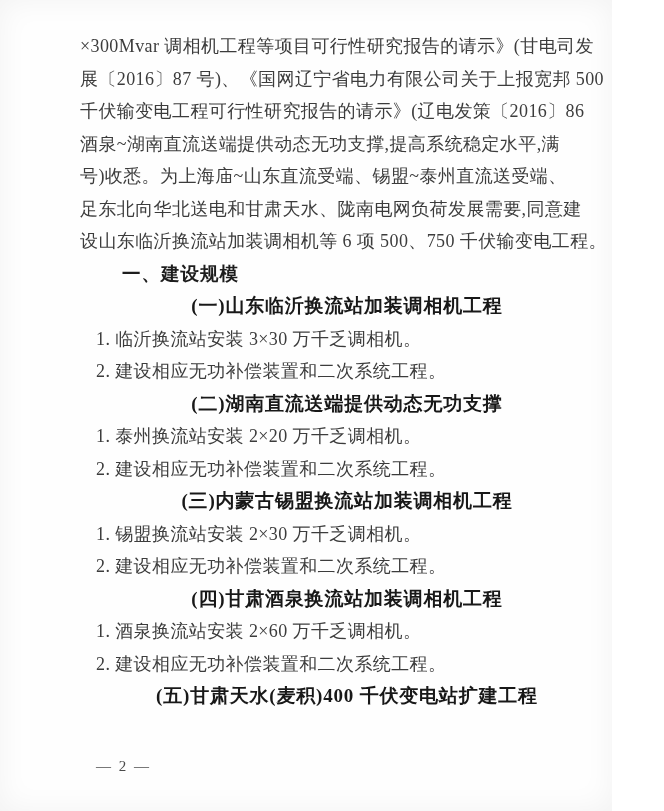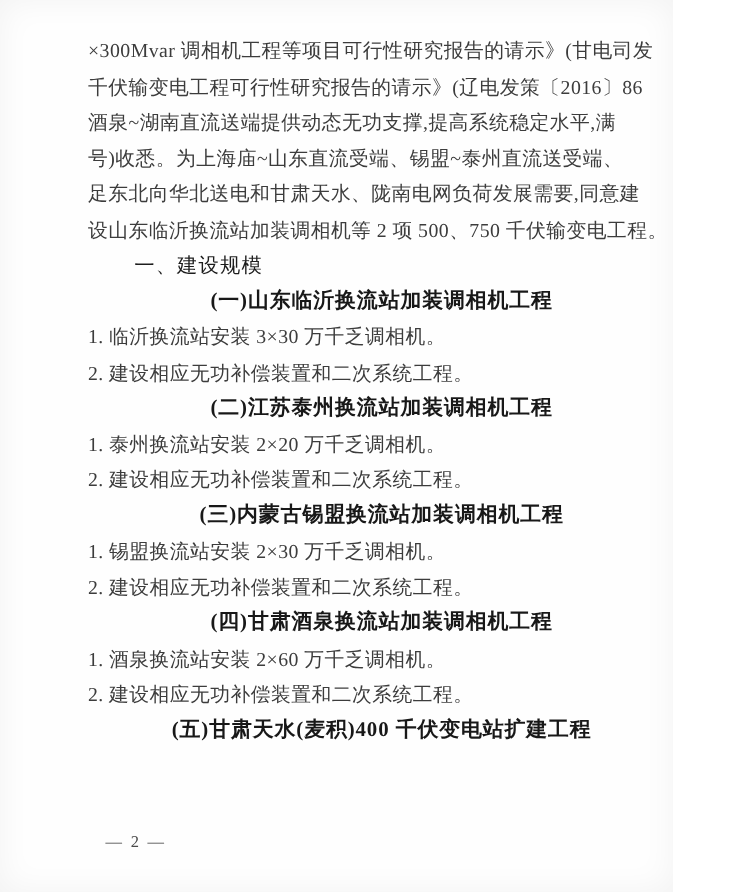--- a/index.html
+++ b/index.html
@@ -28,70 +28,71 @@
     line-height: 32.5px;
     letter-spacing: 0.4px;
     color: #3c3c3c;
     white-space: nowrap;
     font-family: "Liberation Serif", "DejaVu Serif", serif;
   }
   .sec1 {
     margin: 0 0 0 42px;
     font-size: 18.5px;
     line-height: 32.5px;
-    font-weight: normal;
+    font-weight: bold;
     color: #1d1d1d;
     letter-spacing: 1px;
     white-space: nowrap;
     font-family: "Liberation Sans", "DejaVu Sans", sans-serif;
   }
   .sec2 {
     margin: 0 0 0 26px;
     font-size: 19px;
     line-height: 32.5px;
     font-weight: bold;
     color: #181818;
     letter-spacing: 0.8px;
     white-space: nowrap;
     font-family: "Liberation Serif", "DejaVu Serif", serif;
     text-align: center;
   }
   .item {
-    margin-left: 0;
+    margin-left: 16px;
   }
   .page-number {
     position: absolute;
     top: 758px;
     left: 96px;
     font-size: 15px;
     letter-spacing: 2px;
     color: #4a4a4a;
     font-family: "Liberation Serif", "DejaVu Serif", serif;
   }
 </style>
 </head>
 <body>
 
 <div class="page">
   <div class="content">
 
     <p class="line">×300Mvar 调相机工程等项目可行性研究报告的请示》(甘电司发</p>
+    <p class="line">展〔2016〕87 号)、《国网辽宁省电力有限公司关于上报宽邦 500</p>
     <p class="line">千伏输变电工程可行性研究报告的请示》(辽电发策〔2016〕86</p>
     <p class="line">酒泉~湖南直流送端提供动态无功支撑,提高系统稳定水平,满</p>
     <p class="line">号)收悉。为上海庙~山东直流受端、锡盟~泰州直流送受端、</p>
     <p class="line">足东北向华北送电和甘肃天水、陇南电网负荷发展需要,同意建</p>
-    <p class="line">设山东临沂换流站加装调相机等 2 项 500、750 千伏输变电工程。</p>
+    <p class="line">设山东临沂换流站加装调相机等 6 项 500、750 千伏输变电工程。</p>
 
     <h2 class="sec1">一、建设规模</h2>
 
     <h3 class="sec2">(一)山东临沂换流站加装调相机工程</h3>
     <p class="line item">1. 临沂换流站安装 3×30 万千乏调相机。</p>
     <p class="line item">2. 建设相应无功补偿装置和二次系统工程。</p>
 
-    <h3 class="sec2">(二)江苏泰州换流站加装调相机工程</h3>
+    <h3 class="sec2">(二)湖南直流送端提供动态无功支撑</h3>
     <p class="line item">1. 泰州换流站安装 2×20 万千乏调相机。</p>
     <p class="line item">2. 建设相应无功补偿装置和二次系统工程。</p>
 
     <h3 class="sec2">(三)内蒙古锡盟换流站加装调相机工程</h3>
     <p class="line item">1. 锡盟换流站安装 2×30 万千乏调相机。</p>
     <p class="line item">2. 建设相应无功补偿装置和二次系统工程。</p>
 
     <h3 class="sec2">(四)甘肃酒泉换流站加装调相机工程</h3>
     <p class="line item">1. 酒泉换流站安装 2×60 万千乏调相机。</p>
     <p class="line item">2. 建设相应无功补偿装置和二次系统工程。</p>

